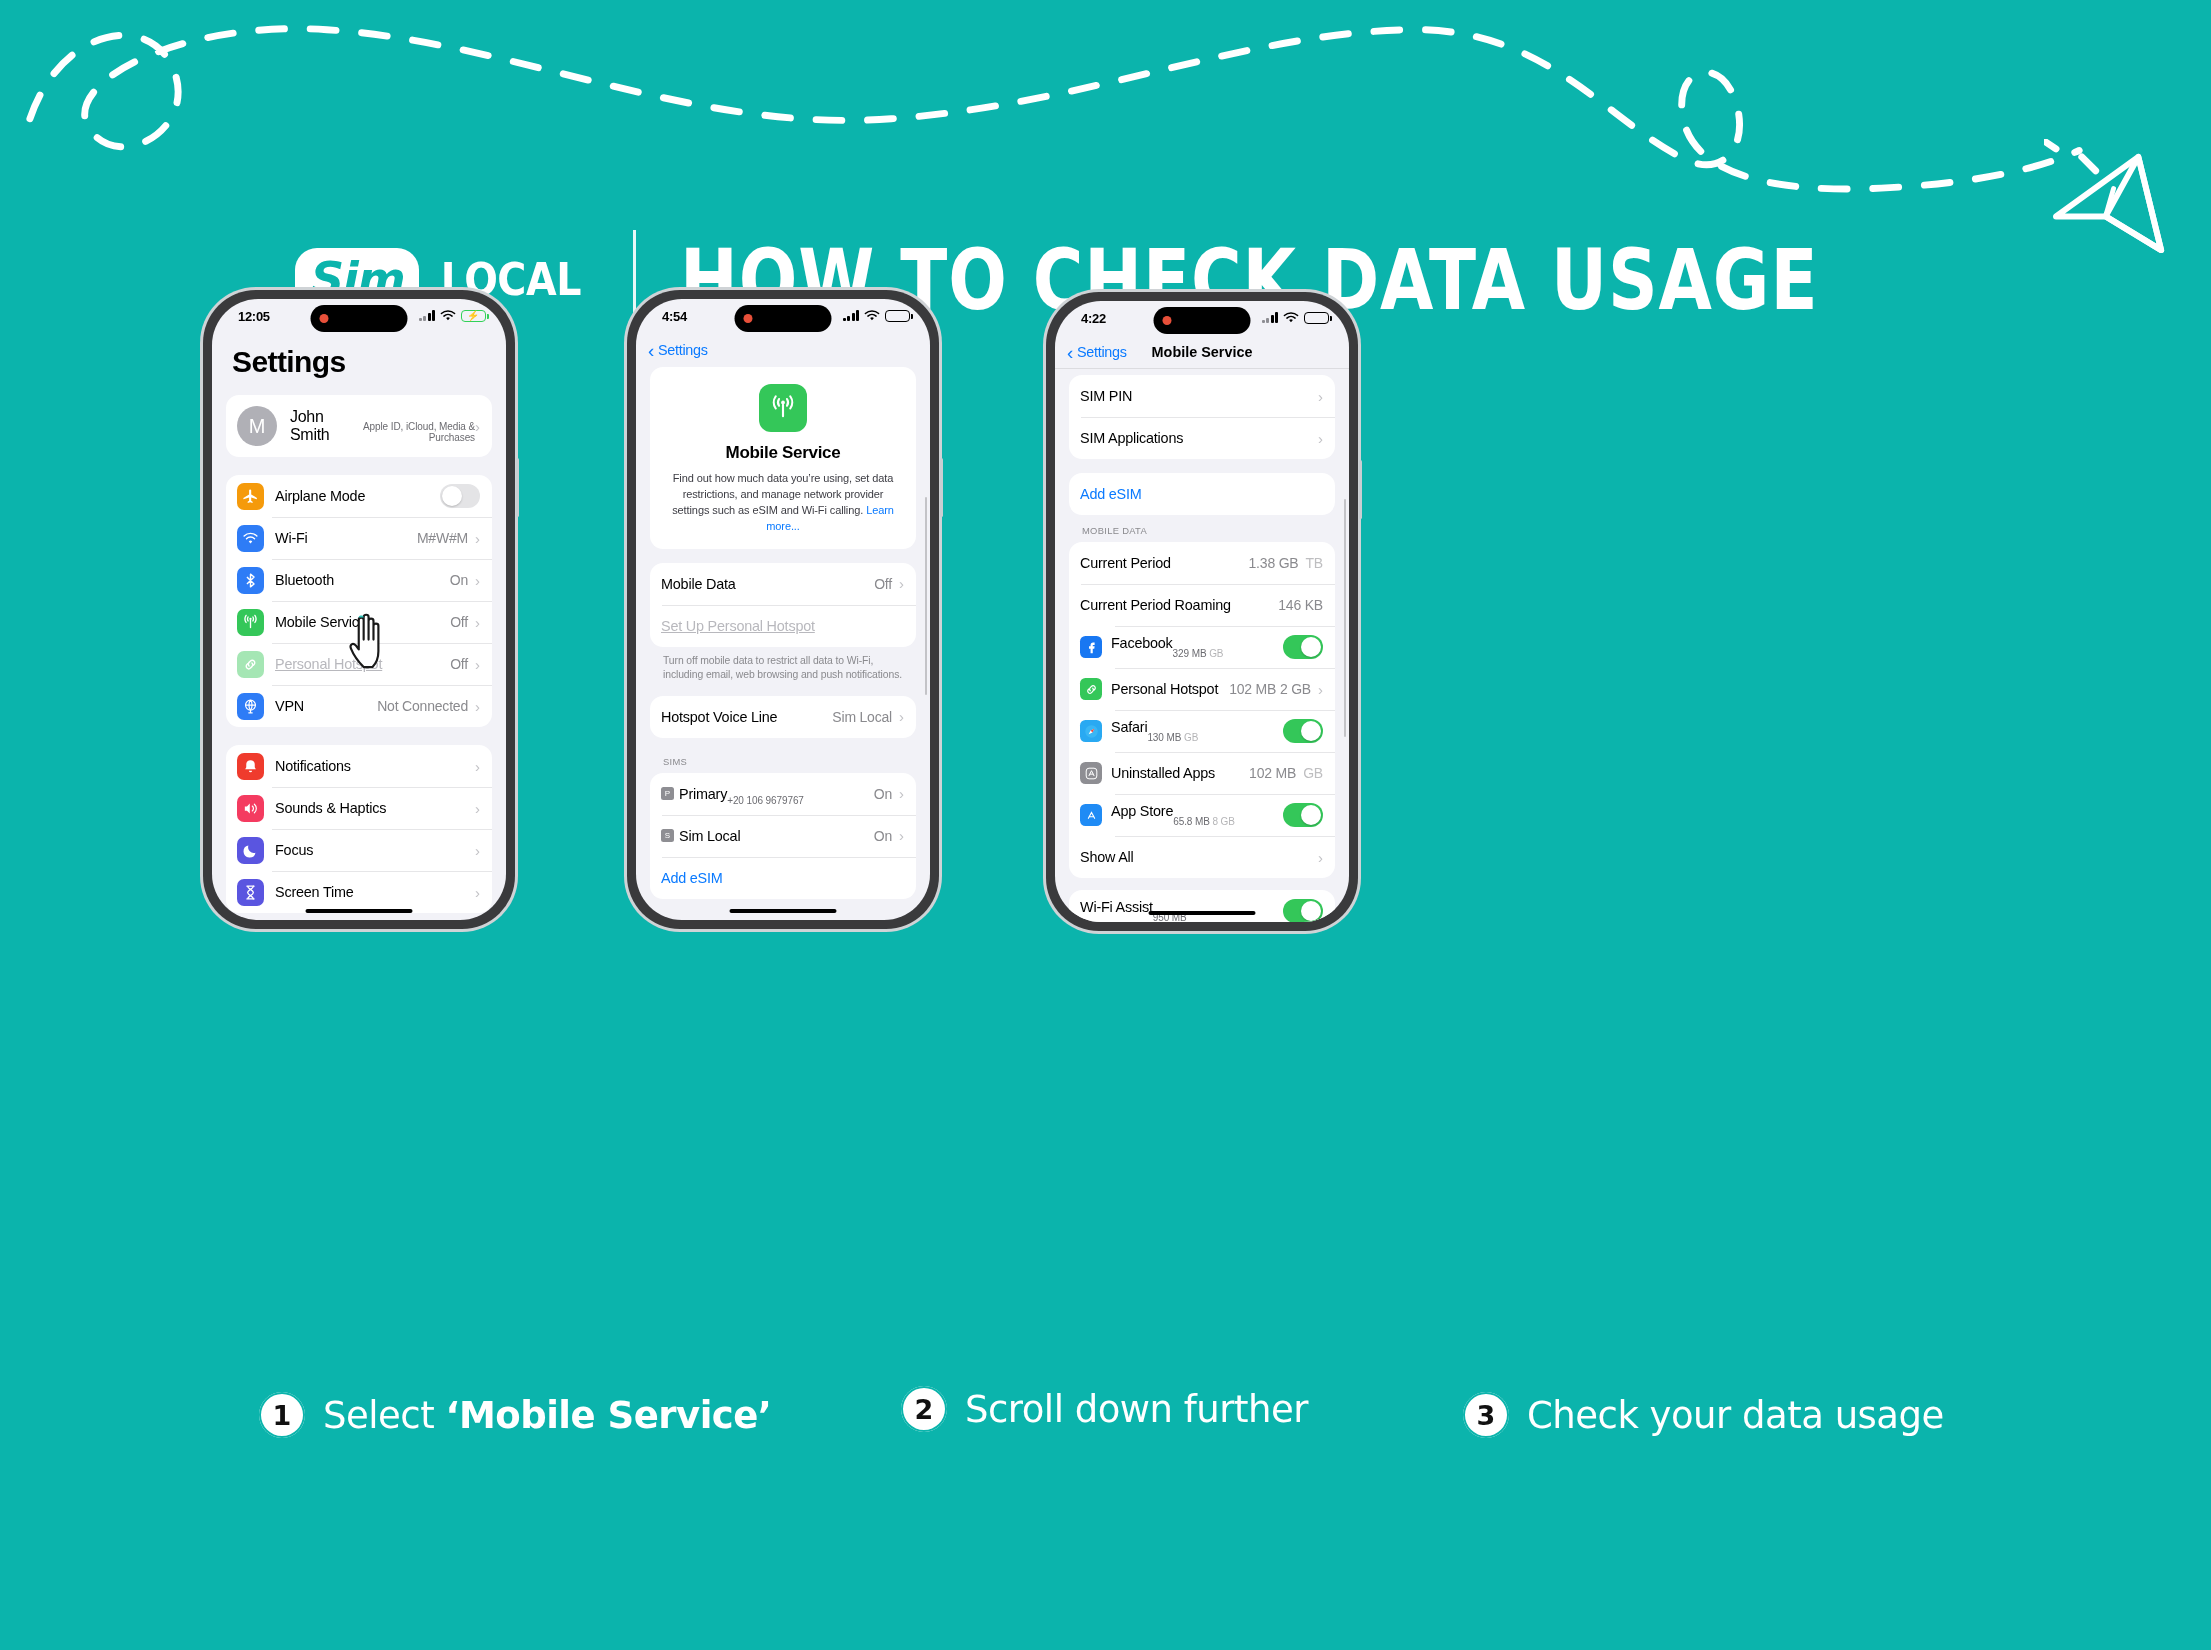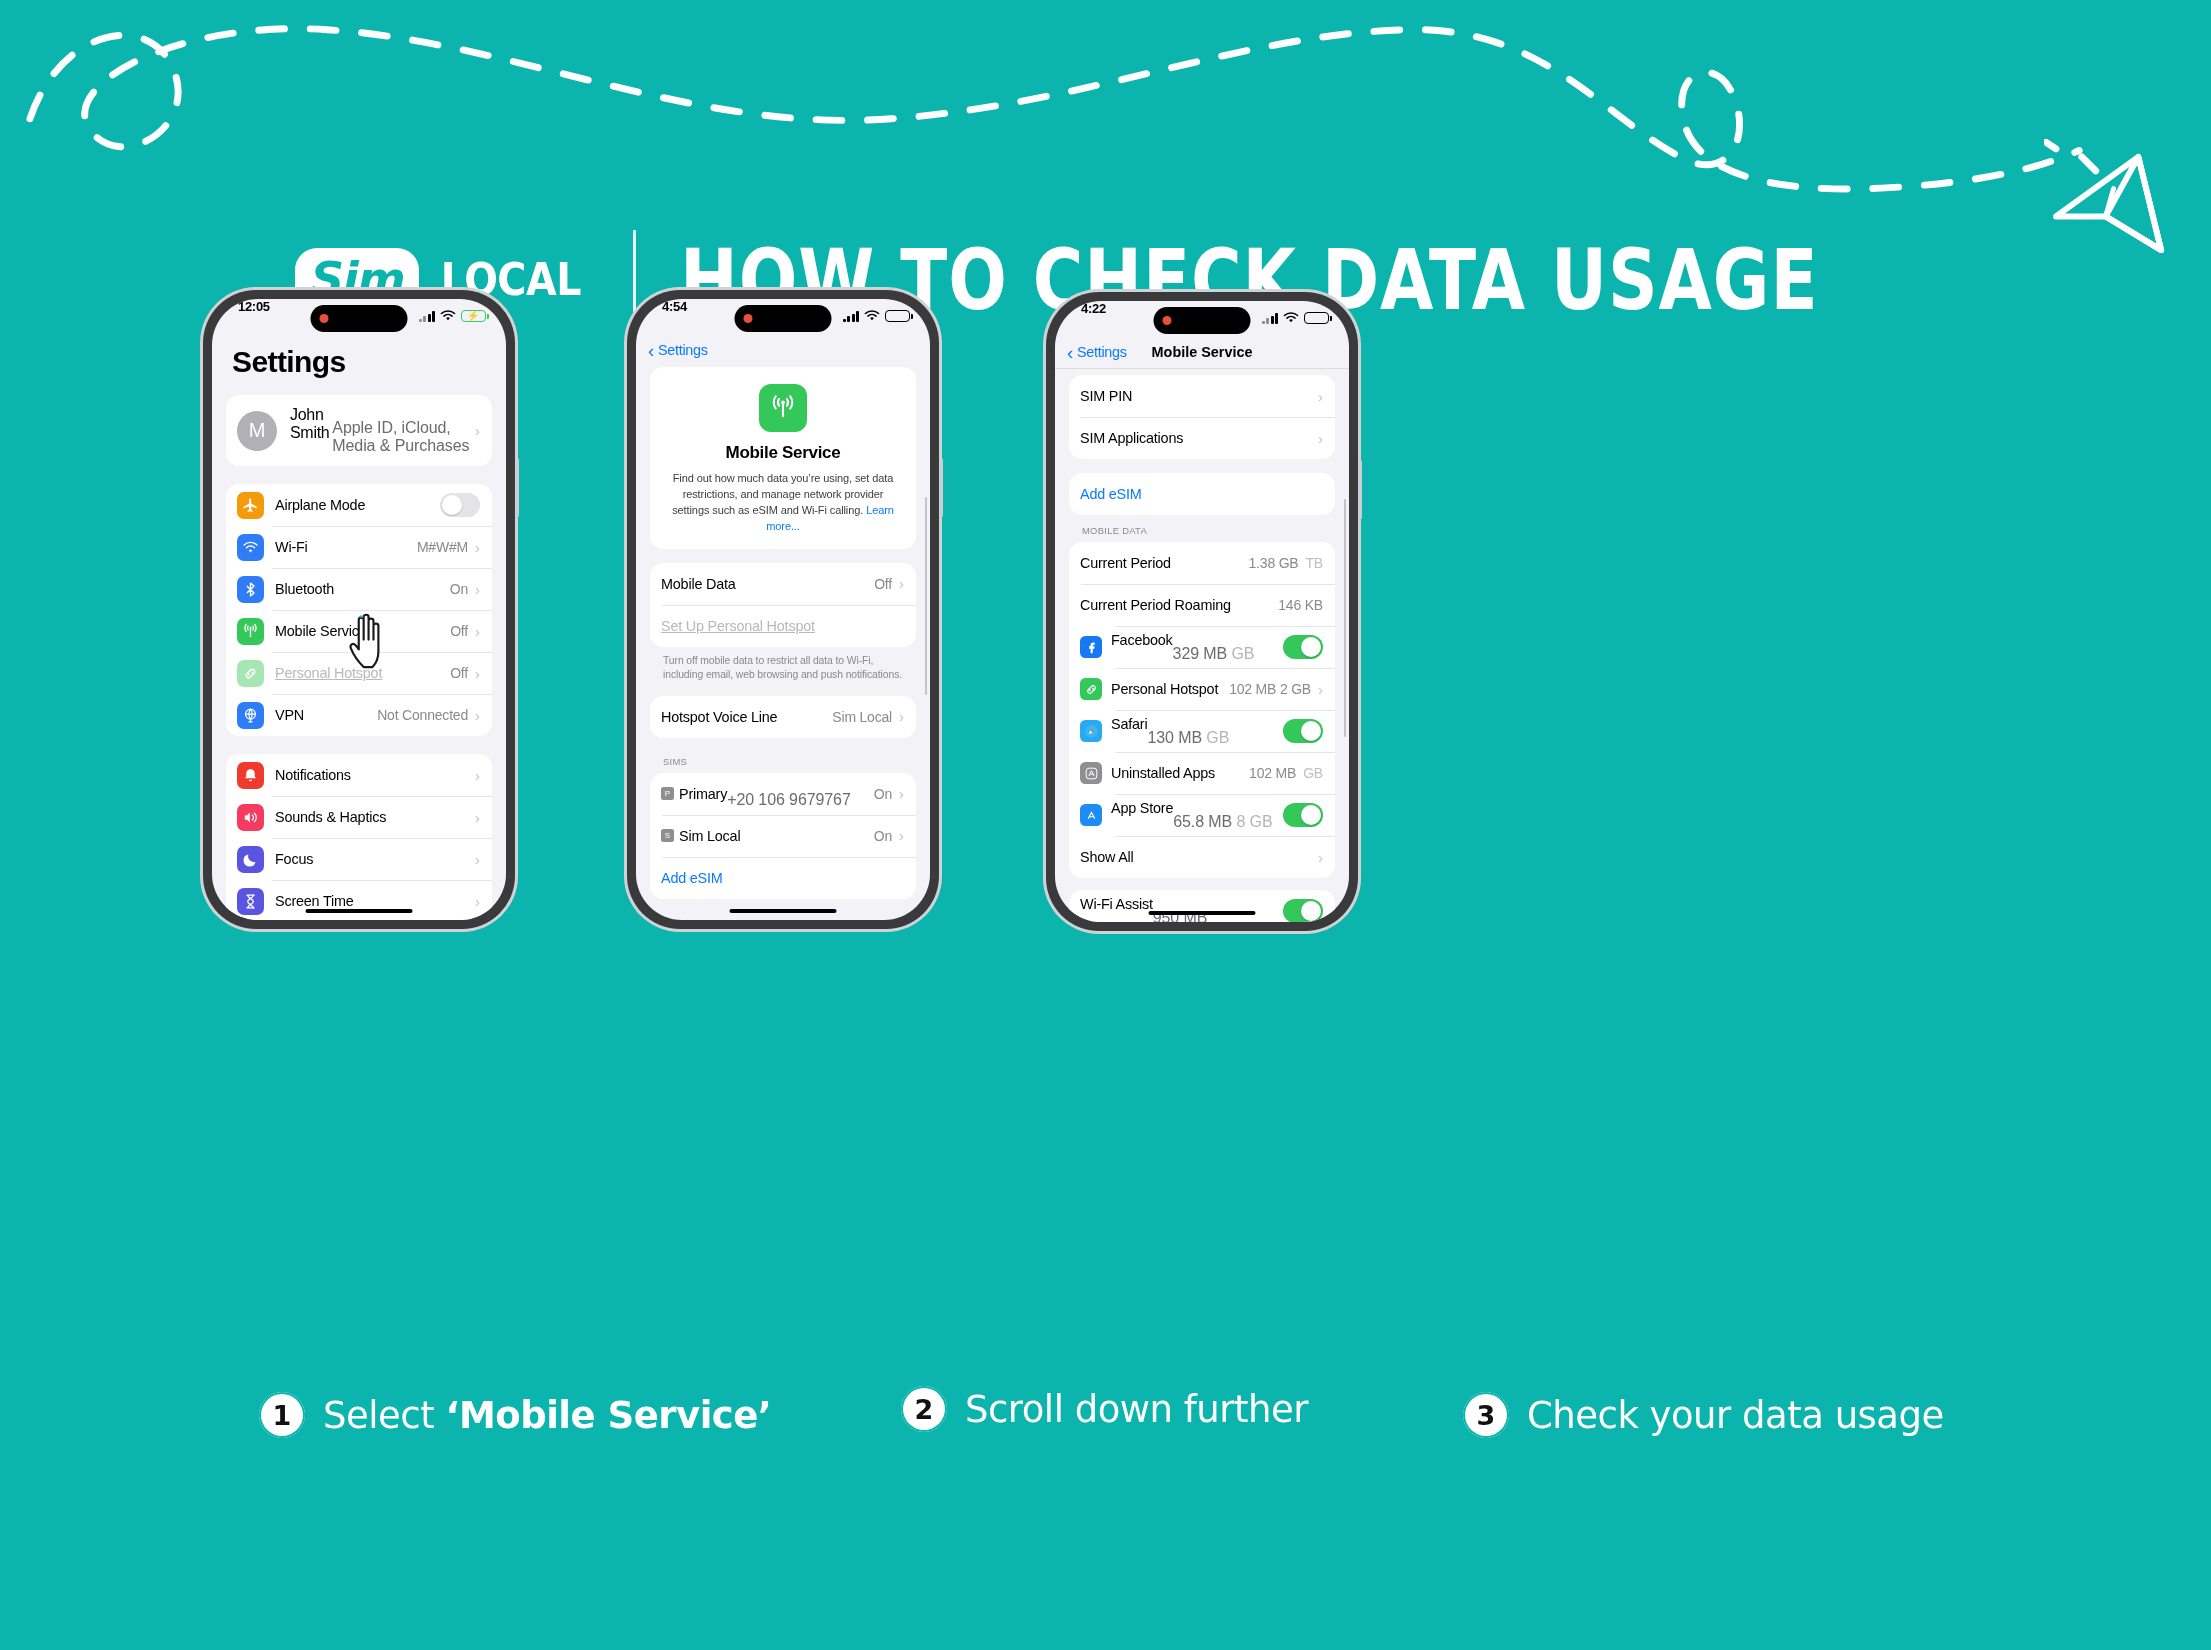--- a/index.html
+++ b/index.html
@@ -62,21 +62,21 @@
   #phone2 { left: 627px; top: 290px; }
   #phone3 { left: 1046px; top: 292px; }
 
   .vol-btn {
     position: absolute; right: -4px; width: 3px; height: 59px;
     background: #c9ced2; border-radius: 2px;
   }
 
   
   .statusbar {
-    height: 34px; display: flex; 
+    height: 34px; display: flex; align-items: center;
     padding: 0 20px; position: relative; font-size: 13px;
     font-weight: bold; color: #000;
   }
   .sb-time { width: 63px; padding-left: 6px; letter-spacing: -0.3px; }
   .island {
     position: absolute; left: 50%; transform: translateX(-50%);
     top: 6px; width: 97px; height: 27px; background: #000;
     border-radius: 16px; display: flex; align-items: center; padding-left: 9px;
   }
   .island-dot { width: 9px; height: 9px; border-radius: 50%; background: #e8503a; }
@@ -116,21 +116,21 @@
     color:#fff;
   }
   .ico svg { width: 17px; height: 17px; display:block; }
   .label { font-size: 14.4px; color:#000; letter-spacing:-0.2px; }
   .label.muted { color:#b8b8bd;text-decoration:underline; }
   .label.blue { color:#0a7aff; }
   .val { margin-left:auto; font-size: 14px; color:#8a8a8e; letter-spacing:-0.2px; }
   .chev { margin-left: 7px; color:#c2c2c6; font-size: 15px; line-height:1; }
   .val + .chev { margin-left: 7px; }
   .row .chev:first-of-type:not(.val + .chev) { margin-left:auto; }
-  .sub { font-size: 16px; color:#6b6b70; margin-top: 13px; letter-spacing:-0.1px;}
+  .sub { font-size: 10px; color:#6b6b70; margin-top: 13px; letter-spacing:-0.1px;text-align:right;}
   .acct-row { padding: 11px 12px 11px 11px; }
   .avatar {
     width: 40px; height: 40px; border-radius:50%; background:#b0b0b6; color:#fff;
     display:flex; align-items:center; justify-content:center; font-size:20px; margin-right:13px; flex:0 0 40px;
   }
   .acct-name { font-size: 16px; color:#000; letter-spacing:-0.3px; }
   .sec-head { font-size: 9.4px; color:#8a8a8e; letter-spacing:0.3px; margin: 4px 0 6px 13px; text-transform: uppercase; }
   .footnote { font-size: 10.4px; color:#8a8a8e; line-height:1.35; margin: 7px 13px 14px; letter-spacing:-0.1px;}
 
   

